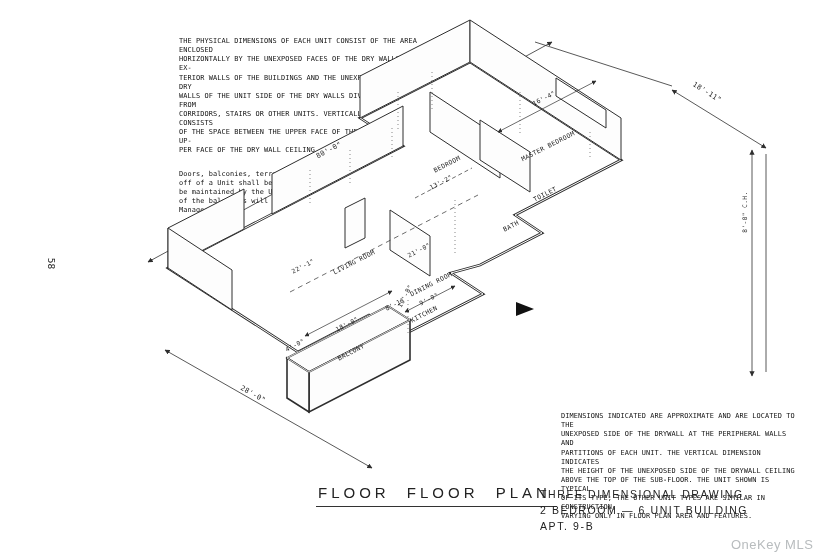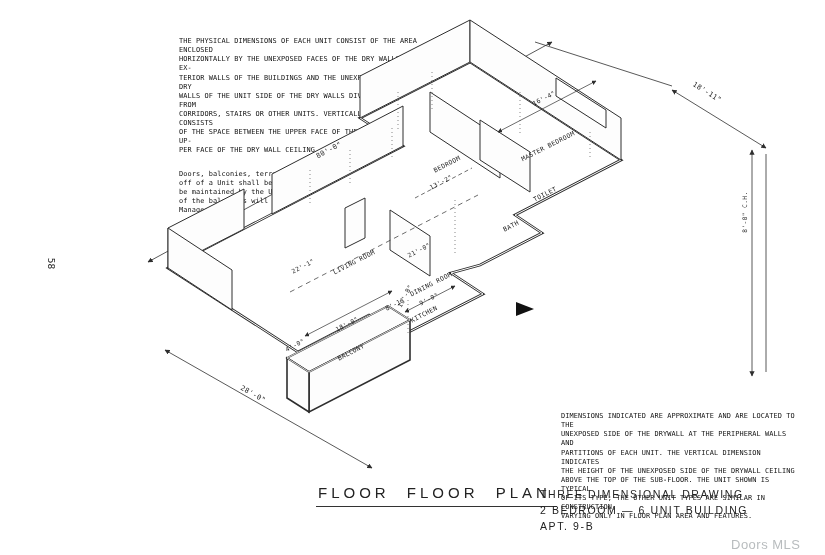--- a/index.html
+++ b/index.html
@@ -69,21 +69,21 @@
   <div>DIMENSIONS INDICATED ARE APPROXIMATE AND ARE LOCATED TO THE
 UNEXPOSED SIDE OF THE DRYWALL AT THE PERIPHERAL WALLS AND
 PARTITIONS OF EACH UNIT. THE VERTICAL DIMENSION INDICATES
 THE HEIGHT OF THE UNEXPOSED SIDE OF THE DRYWALL CEILING
 ABOVE THE TOP OF THE SUB-FLOOR. THE UNIT SHOWN IS TYPICAL
 OF ITS TYPE; THE OTHER UNIT TYPES ARE SIMILAR IN CONSTRUCTION,
 VARYING ONLY IN FLOOR PLAN AREA AND FEATURES.</div>
 </div>
 
 <div class="pagenum">58</div>
-<div class="watermark">Doors MLS</div>
+<div class="watermark">OneKey MLS</div>
 
 <div class="plan-title">FLOOR FLOOR PLAN</div>
 <div class="title-block">THREE DIMENSIONAL DRAWING
 2 BEDROOM — 6 UNIT BUILDING
 APT. 9-B</div>
 
 <svg class="sheet" width="825" height="555" viewBox="0 0 825 555">
   <defs>
     <marker id="arr" viewBox="0 0 10 10" refX="9" refY="5" markerWidth="6.5" markerHeight="6.5" orient="auto-start-reverse">
       <path d="M0,0 L10,5 L0,10 z" fill="#2e2e2e"></path>

